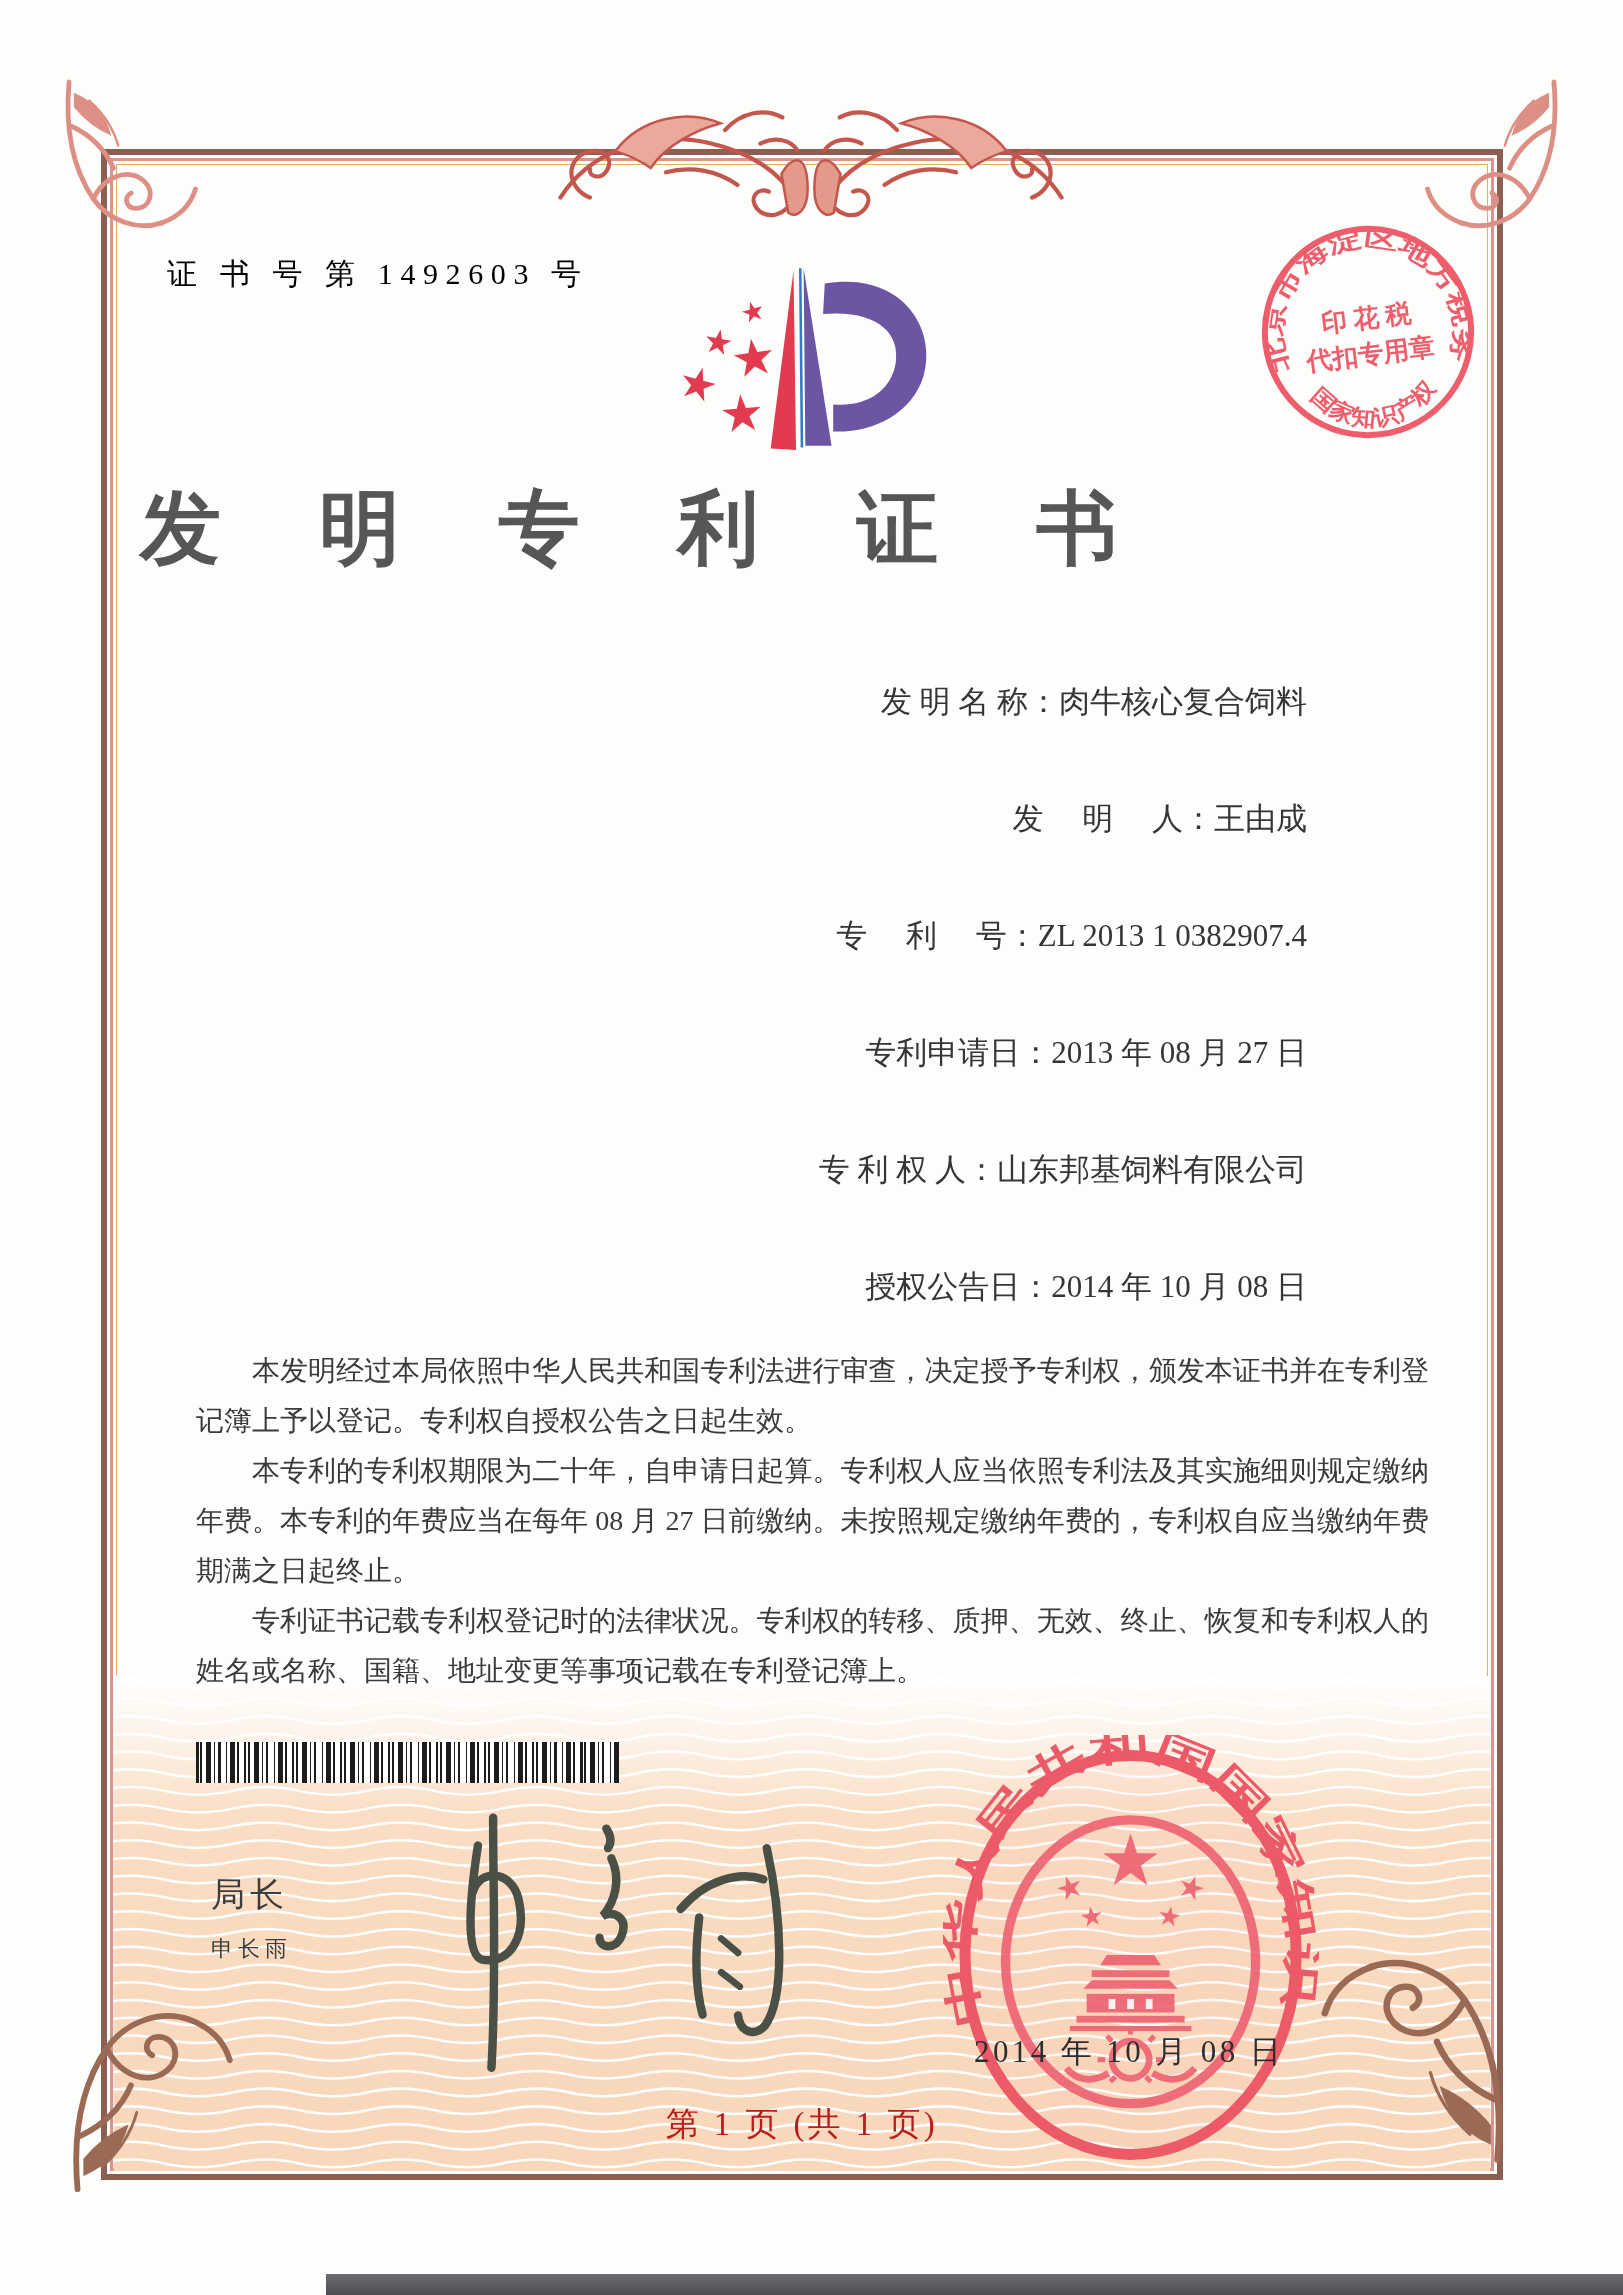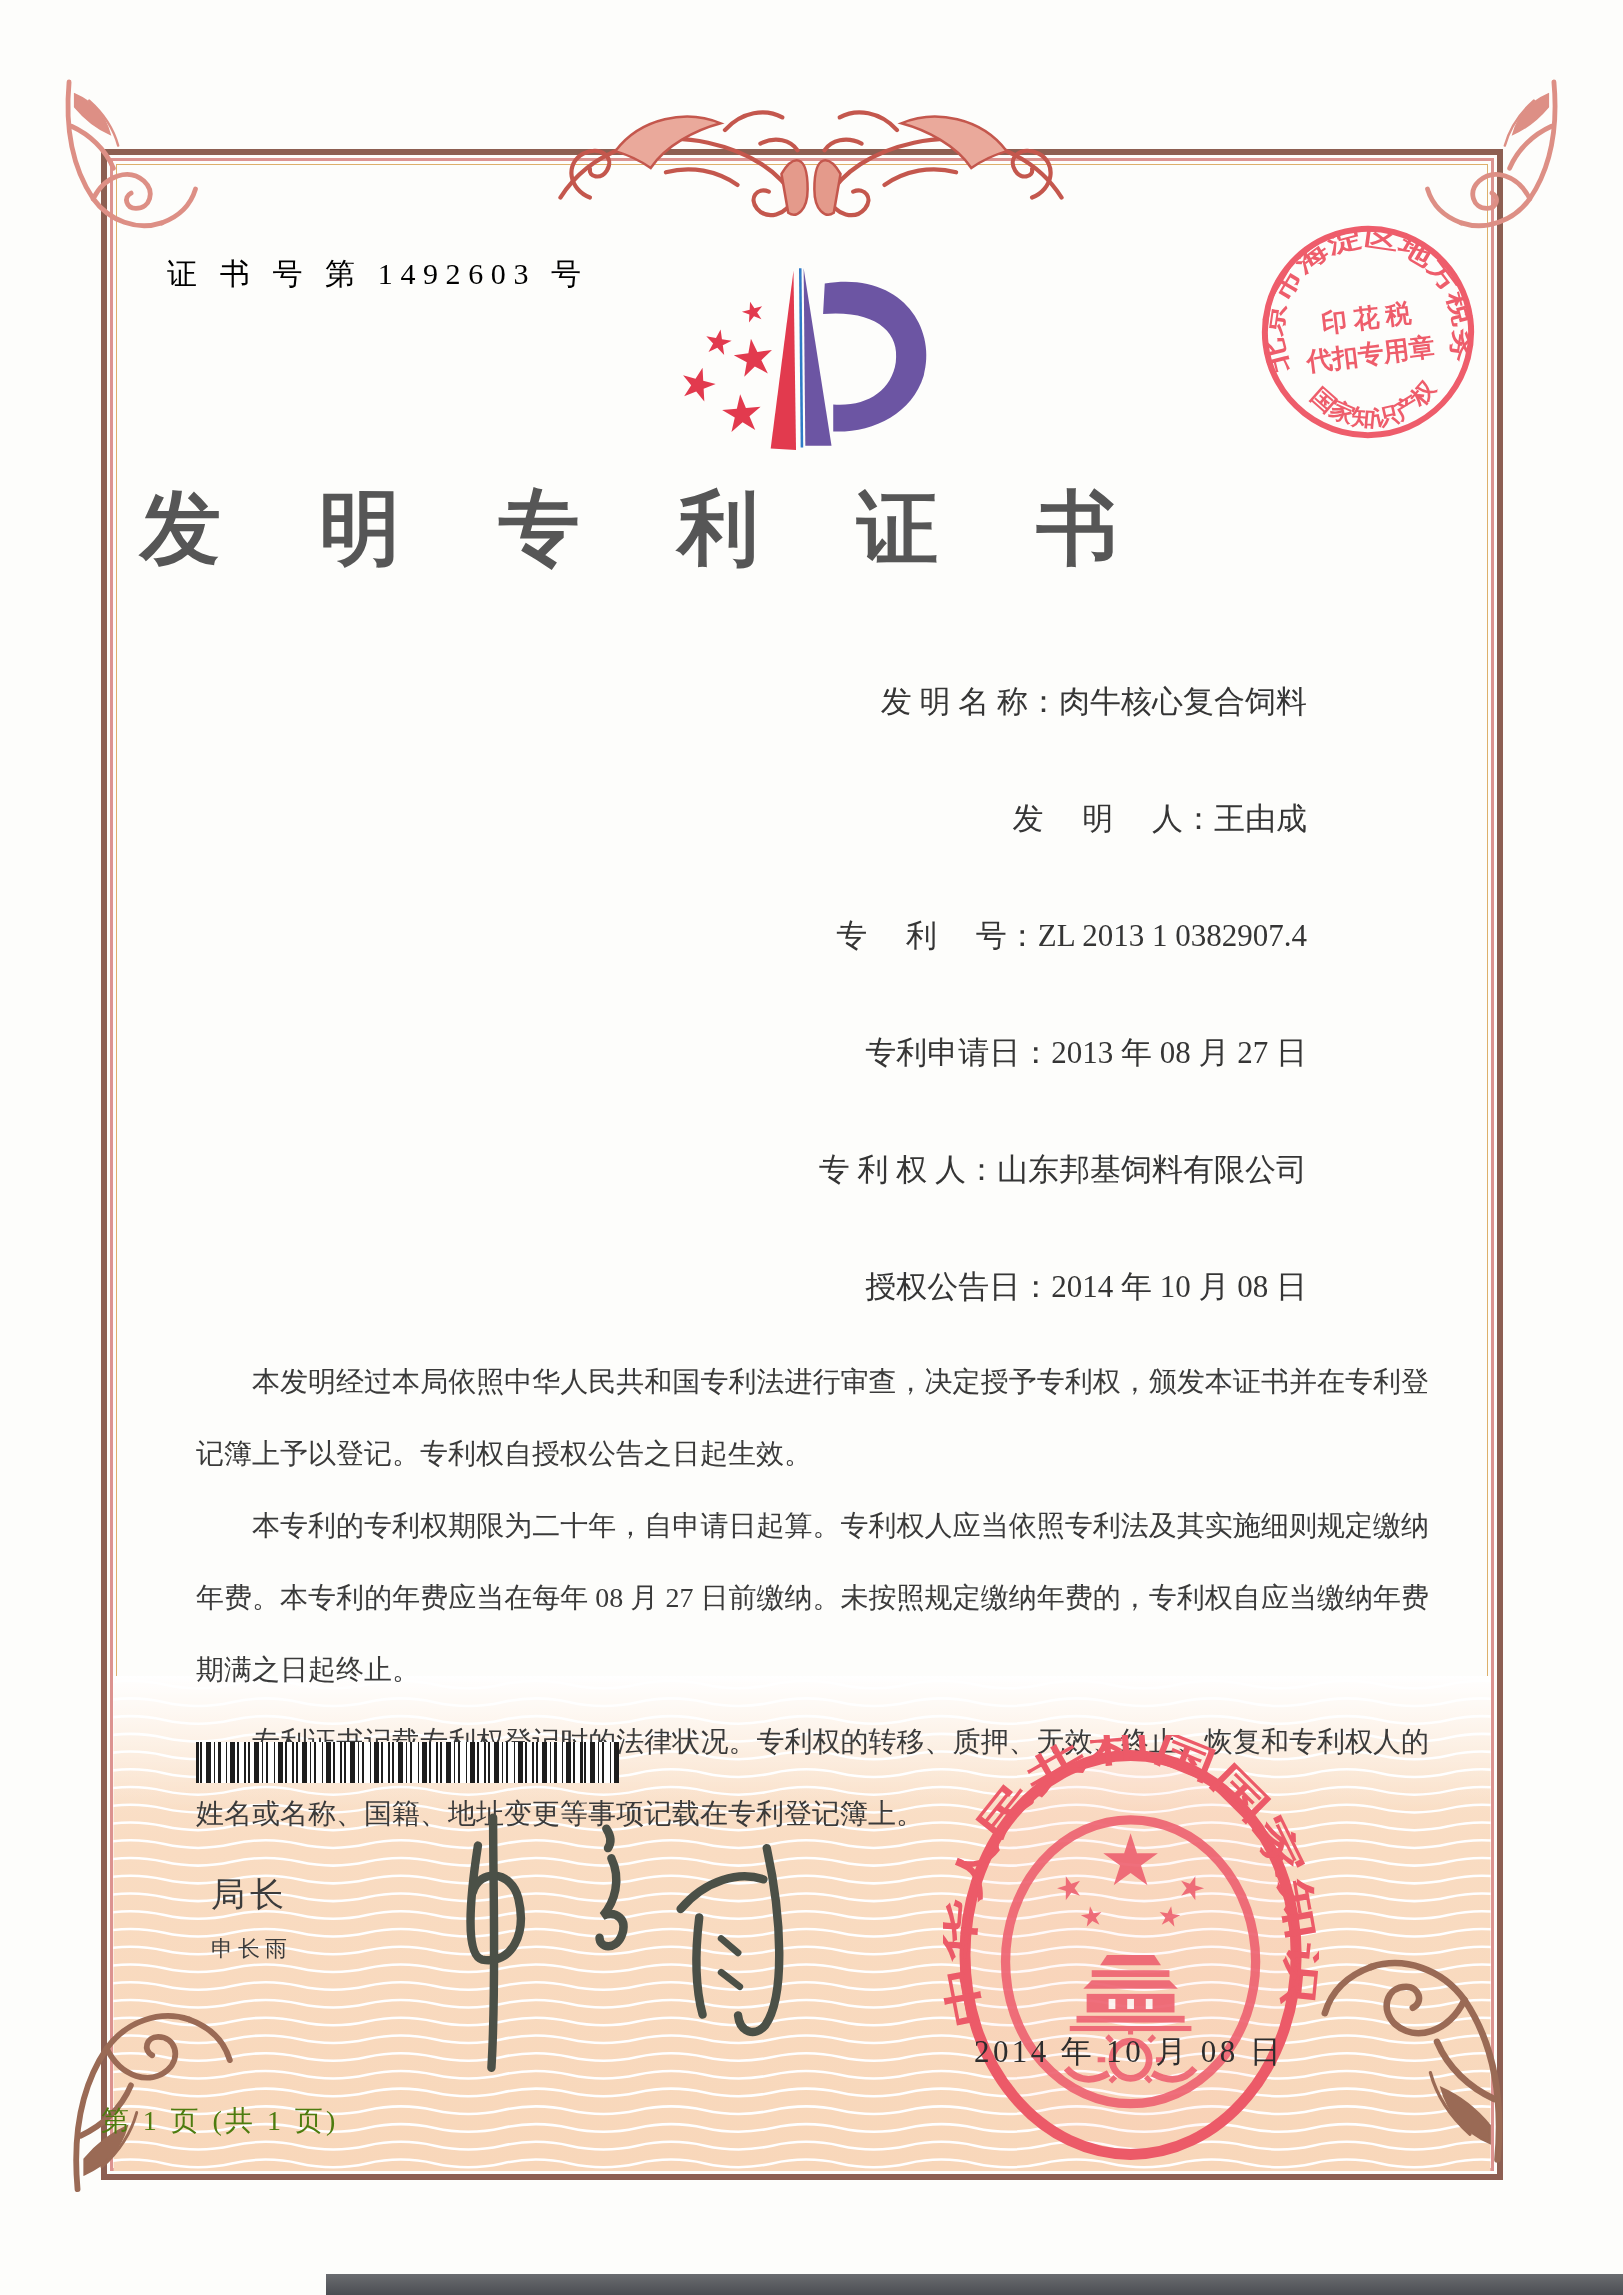--- a/index.html
+++ b/index.html
@@ -12,40 +12,40 @@
   .frame-in{position:absolute;inset:2.5px;border:1.7px solid #ddb06b;}
   .orn{position:absolute;pointer-events:none;}
   
   .cert-no{position:absolute;left:167px;top:254px;font-size:30px;letter-spacing:7.6px;color:#000000;}
   .title{position:absolute;left:101px;top:475px;width:1402px;
          font-size:81px;font-weight:bold;color:#565656;letter-spacing:39px;text-indent:39px;}
   .fields{position:absolute;left:208px;top:681px;width:1099px;text-align:right;}
   .frow{height:117px;font-size:31px;color:#353535;white-space:nowrap;}
   .frow .lab{display:inline-block;min-width:210px;}
   .body-text{position:absolute;left:196px;top:1346px;width:1233px;font-size:28px;
-             line-height:72px;color:#3a3a3a;text-align:justify;}
+             line-height:50px;color:#3a3a3a;text-align:justify;}
   .body-text p{margin:0;text-indent:2em;}
   
   .wave-band{position:absolute;left:113px;top:1676px;width:1378px;height:495px;overflow:hidden;}
   .wave-band svg{display:block;}
   .wave-fade{position:absolute;left:0;top:0;right:0;height:135px;
              background:linear-gradient(#ffffff,rgba(255,255,255,0));}
   
   .barcode{position:absolute;left:196px;top:1742px;width:423px;height:41px;background:
     repeating-linear-gradient(90deg,#1d1d1d 0 2.5px,#fff 2.5px 4.2px,#1d1d1d 4.2px 6px,#fff 6px 10px,
       #1d1d1d 10px 15px,#fff 15px 18px,#1d1d1d 18px 19.4px,#fff 19.4px 22px,#1d1d1d 22px 24.5px,
       #fff 24.5px 30px,#1d1d1d 30px 31px,#fff 31px 34px,#1d1d1d 34px 39px,#fff 39px 41px,
       #1d1d1d 41px 43px,#fff 43px 48px);}
   .sig-title{position:absolute;left:211px;top:1872px;font-size:34px;color:#3c3c3c;letter-spacing:5px;
              font-family:"Liberation Sans",sans-serif;}
   .sig-name{position:absolute;left:211px;top:1934px;font-size:22px;color:#3c3c3c;letter-spacing:5px;
             font-family:"Liberation Sans",sans-serif;}
   .seal-date{position:absolute;left:974px;top:2031px;font-size:31px;color:#2d2d2d;letter-spacing:3.4px;}
-  .footer{position:absolute;left:101px;top:2102px;width:1402px;text-align:left;
-          font-size:28px;color:#4d7c0f;letter-spacing:3.4px;}
+  .footer{position:absolute;left:101px;top:2102px;width:1402px;text-align:center;
+          font-size:33px;color:#b91c1c;letter-spacing:3.4px;}
   .scan-bar{position:absolute;left:326px;right:0;bottom:0;height:21px;
             background:linear-gradient(#6a6c70,#4b4d52);}
 </style>
 </head>
 <body>
 
 <div class="page">
 
   <div class="frame">
     <div class="frame-mid">

